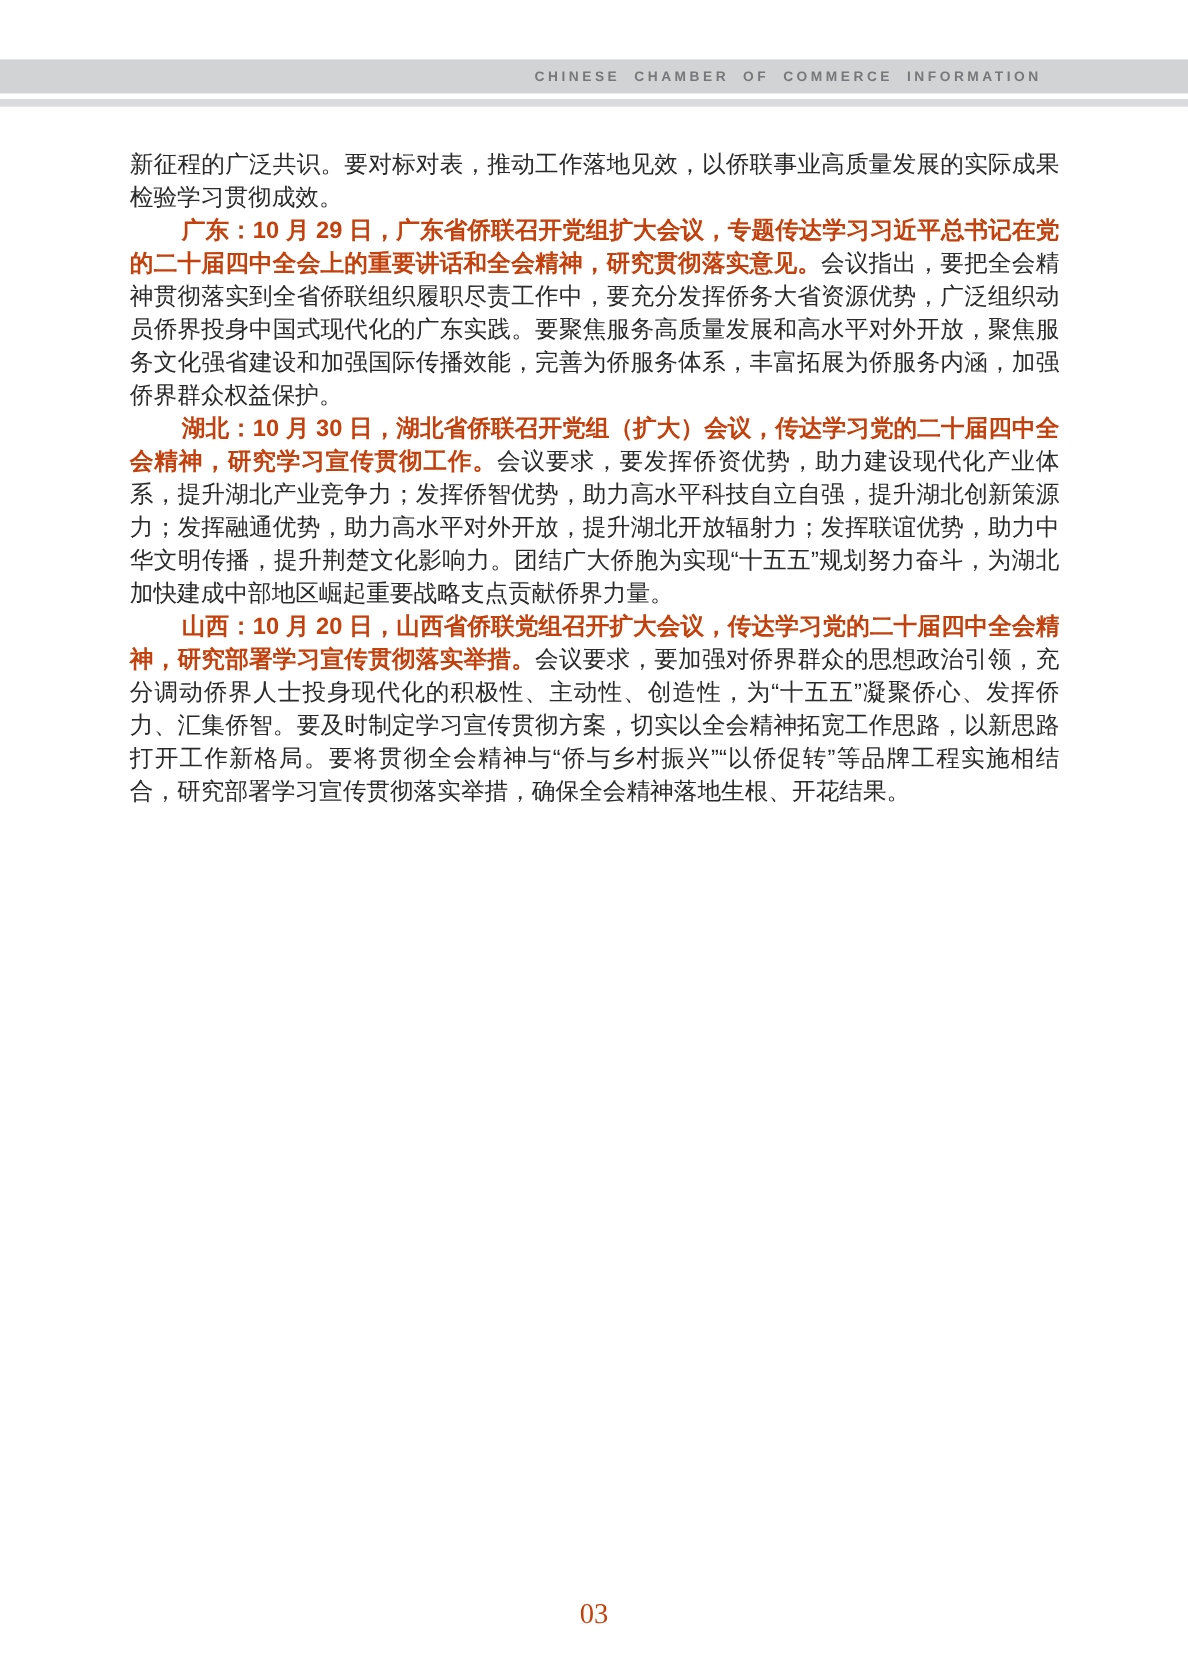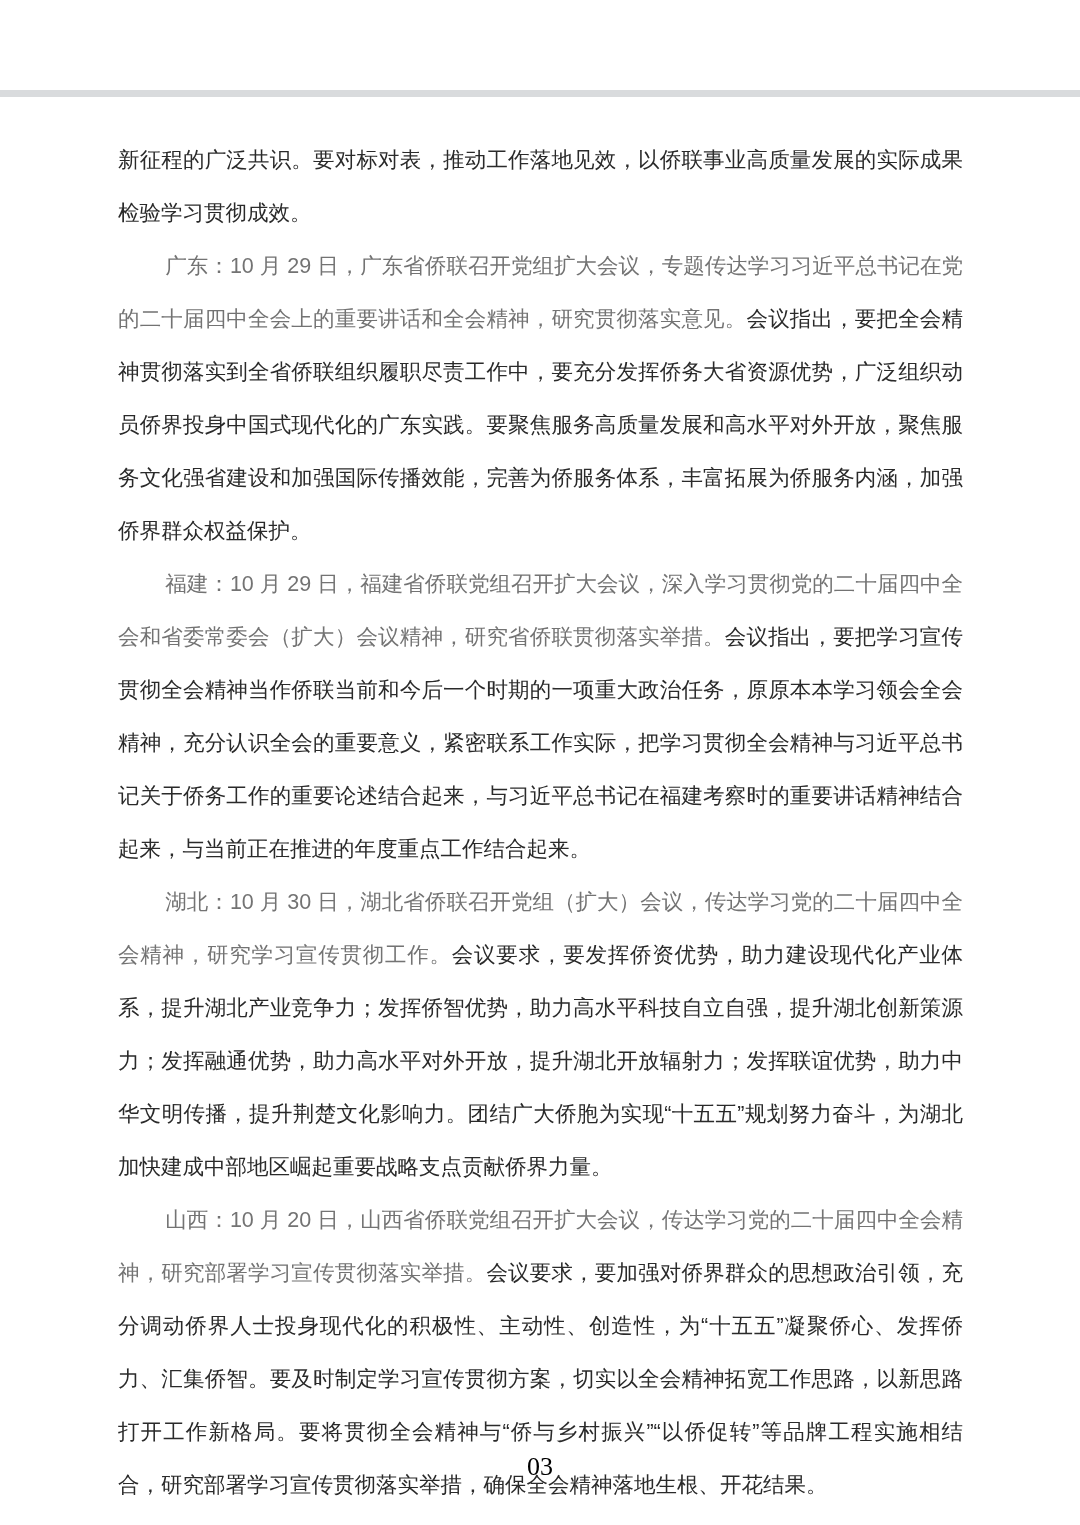--- a/index.html
+++ b/index.html
@@ -34,58 +34,60 @@
     position: absolute;
     left: 0; top: 90px;
     width: 100%; height: 7px;
     background: #d9dbdd;
   }
   .body-text {
     position: absolute;
     left: 118px; top: 134px;
     width: 845px;
     font-size: 21.5px;
-    line-height: 53px;
+    line-height: 30px;
     color: #2a2a2a;
     text-align: justify;
   }
   .body-text p {
     margin: 0;
     text-indent: 2.2em;
   }
   .body-text p.no-indent { text-indent: 0; }
   .lead {
-    font-weight: normal;
-    color: #737373;
+    font-weight: bold;
+    color: #c2410c;
   }
   .page-number {
     position: absolute;
     left: 0; top: 1452px;
     width: 100%;
     text-align: center;
     font-family: "Liberation Serif", serif;
     font-size: 26px;
-    color: #000000;
+    color: #c2410c;
   }
 </style>
 </head>
 <body>
 
 <div class="page">
 
+  <div class="banner">
+    <span class="banner-text">CHINESE CHAMBER OF COMMERCE INFORMATION</span>
+  </div>
 
   <div class="thin-band"></div>
 
   <div class="body-text">
 
     <p class="no-indent"><span class="lead"></span><span>新征程的广泛共识。要对标对表，推动工作落地见效，以侨联事业高质量发展的实际成果检验学习贯彻成效。</span></p>
 
     <p><span class="lead">广东：10 月 29 日，广东省侨联召开党组扩大会议，专题传达学习习近平总书记在党的二十届四中全会上的重要讲话和全会精神，研究贯彻落实意见。</span><span>会议指出，要把全会精神贯彻落实到全省侨联组织履职尽责工作中，要充分发挥侨务大省资源优势，广泛组织动员侨界投身中国式现代化的广东实践。要聚焦服务高质量发展和高水平对外开放，聚焦服务文化强省建设和加强国际传播效能，完善为侨服务体系，丰富拓展为侨服务内涵，加强侨界群众权益保护。</span></p>
 
-    <p><span class="lead">福建：10 月 29 日，福建省侨联党组召开扩大会议，深入学习贯彻党的二十届四中全会和省委常委会（扩大）会议精神，研究省侨联贯彻落实举措。</span><span>会议指出，要把学习宣传贯彻全会精神当作侨联当前和今后一个时期的一项重大政治任务，原原本本学习领会全会精神，充分认识全会的重要意义，紧密联系工作实际，把学习贯彻全会精神与习近平总书记关于侨务工作的重要论述结合起来，与习近平总书记在福建考察时的重要讲话精神结合起来，与当前正在推进的年度重点工作结合起来。</span></p>
 
     <p><span class="lead">湖北：10 月 30 日，湖北省侨联召开党组（扩大）会议，传达学习党的二十届四中全会精神，研究学习宣传贯彻工作。</span><span>会议要求，要发挥侨资优势，助力建设现代化产业体系，提升湖北产业竞争力；发挥侨智优势，助力高水平科技自立自强，提升湖北创新策源力；发挥融通优势，助力高水平对外开放，提升湖北开放辐射力；发挥联谊优势，助力中华文明传播，提升荆楚文化影响力。团结广大侨胞为实现“十五五”规划努力奋斗，为湖北加快建成中部地区崛起重要战略支点贡献侨界力量。</span></p>
 
 
     <p><span class="lead">山西：10 月 20 日，山西省侨联党组召开扩大会议，传达学习党的二十届四中全会精神，研究部署学习宣传贯彻落实举措。</span><span>会议要求，要加强对侨界群众的思想政治引领，充分调动侨界人士投身现代化的积极性、主动性、创造性，为“十五五”凝聚侨心、发挥侨力、汇集侨智。要及时制定学习宣传贯彻方案，切实以全会精神拓宽工作思路，以新思路打开工作新格局。要将贯彻全会精神与“侨与乡村振兴”“以侨促转”等品牌工程实施相结合，研究部署学习宣传贯彻落实举措，确保全会精神落地生根、开花结果。</span></p>
 
 
   </div>
 
   <div class="page-number">03</div>

